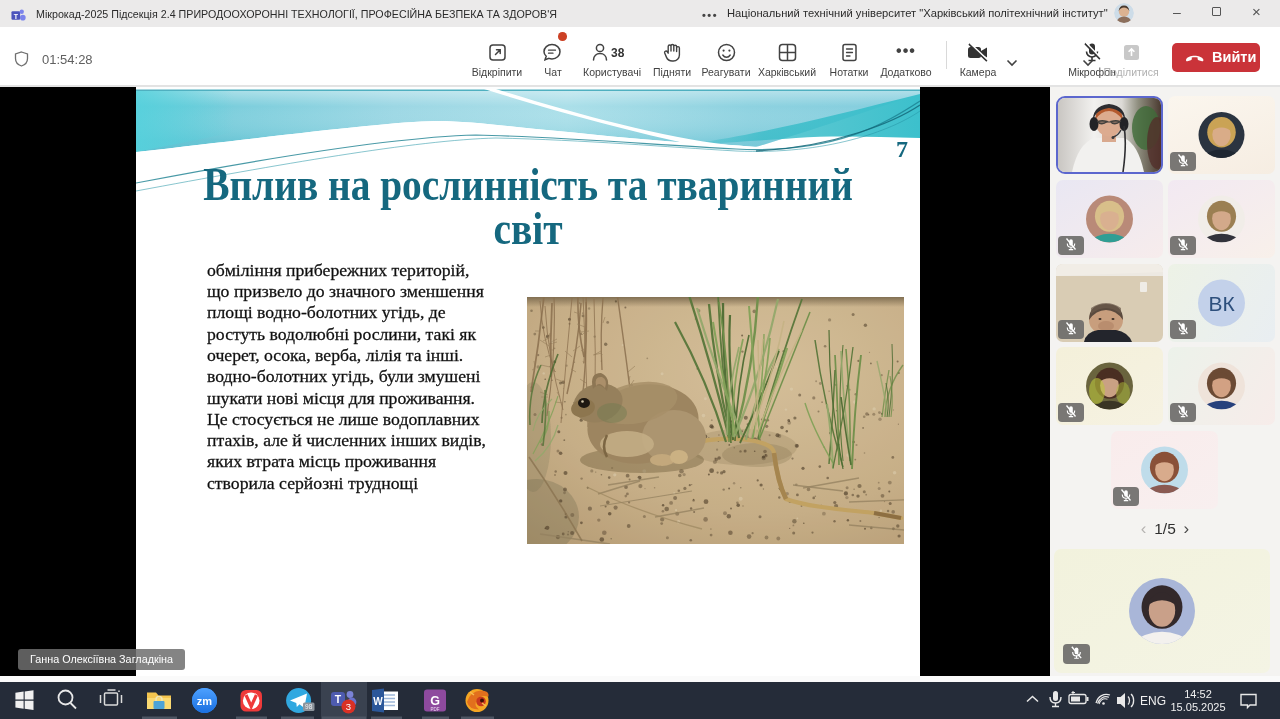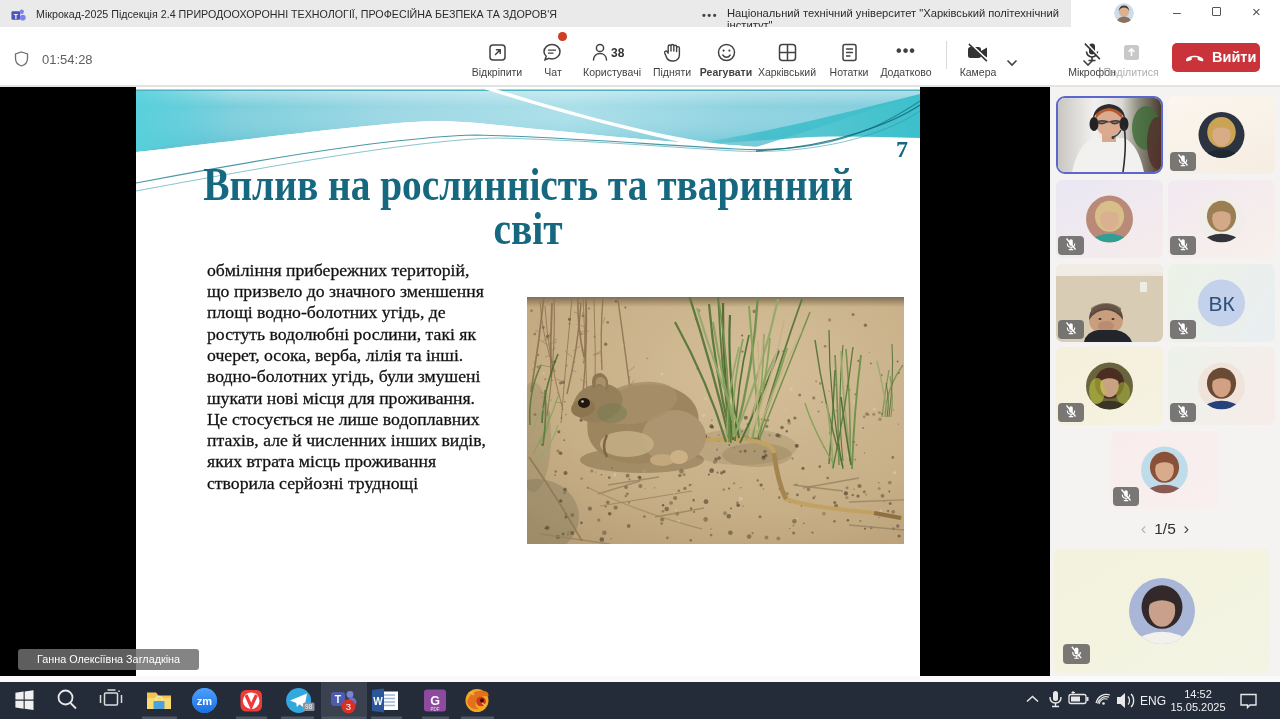--- a/index.html
+++ b/index.html
@@ -1,37 +1,37 @@
 <!DOCTYPE html>
 <html><head>
 <meta charset="utf-8">
 <style>
 * { margin:0; padding:0; box-sizing:border-box; }
 html,body { width:1280px; height:719px; overflow:hidden; }
 body { font-family:"Liberation Sans",sans-serif; position:relative; background:#fff; }
-#titlebar { position:absolute; left:0; top:0; width:1071px; height:27px; background:#ebeaea; }
+#titlebar { position:absolute; left:0; top:0; width:1280px; height:27px; background:#ebeaea; }
 #titlebar .ttl { position:absolute; left:36px; top:8px; font-size:10.7px; color:#2b2b2b; }
 #titlebar .mid { position:absolute; left:727px; top:7px; font-size:11.2px; color:#2b2b2b; }
 #toolbar { position:absolute; left:0; top:27px; width:1280px; height:48px; background:#ffffff; }
 .tbtn { position:absolute; top:15px; text-align:center; color:#424242; }
 .tbtn .lbl { font-size:10.5px; margin-top:3px; white-space:nowrap; }
 .tbtn > svg { display:block; margin:0 auto; }
 #stage { position:absolute; left:0; top:85px; width:1050px; height:591px; background:#000; }
 #slide { position:absolute; left:136px; top:0; width:784px; height:591px; background:#fff; }
 #strip { position:absolute; left:0; top:676px; width:1280px; height:6px; background:#fafafa; }
 #sidebar { position:absolute; left:1050px; top:85px; width:230px; height:591px; background:#f4f3f1; }
 #taskbar { position:absolute; left:0; top:682px; width:1280px; height:37px; background:#272e3b; }
 .tile { position:absolute; width:107px; height:78px; border-radius:7px; overflow:hidden; }
 .mic { position:absolute; left:2px; bottom:3px; width:26px; height:19px; border-radius:4px; background:rgba(110,108,106,0.92); }
 #title1 { position:absolute; left:0; top:78px; width:784px; text-align:center; font-family:"Liberation Serif",serif; font-weight:bold; font-size:46px; line-height:44px; color:#15687f; transform:scaleX(0.856); transform-origin:392px 0; }
 .bodyline { font-family:"Liberation Serif",serif; font-size:17.7px; color:#0e0e0e; line-height:21.3px; white-space:nowrap; -webkit-text-stroke:0.3px #222; }
 #bodytext { position:absolute; left:46px; top:174.8px; }
 .ind { padding-left:25px; }
 #pagenum { position:absolute; left:746px; top:51px; width:40px; text-align:center; font-family:"Liberation Serif",serif; font-weight:bold; font-size:24px; color:#15687f; }
-#namelabel { position:absolute; left:18px; top:564px; height:21px; background:rgba(110,110,110,0.85); border-radius:3px; color:#fff; font-size:10.8px; line-height:21px; padding:0 19px; }
+#namelabel { position:absolute; left:18px; top:564px; height:21px; background:rgba(110,110,110,0.85); border-radius:3px; color:#fff; font-size:10.8px; line-height:21px; padding:0 12px; }
 </style>
 </head>
 <body>
 <div id="titlebar">
   <div style="position:absolute;left:11px;top:8px;width:15px;height:13px;"><svg width="15" height="13" viewBox="0 0 13 12">
         <rect x="0" y="2" width="8" height="8" rx="1" fill="#4b53bc"></rect>
         <circle cx="9.5" cy="2.5" r="2" fill="#7b83eb"></circle>
         <circle cx="10.5" cy="8" r="2.6" fill="#7b83eb"></circle>
         <text x="4" y="8.8" font-size="6.5" fill="#fff" text-anchor="middle" font-weight="bold">T</text>
       </svg></div>
@@ -76,21 +76,21 @@
           <text x="21" y="14.5" font-family="Liberation Sans" font-size="12" font-weight="bold" fill="#333">38</text>
         </svg></div>
     <div class="lbl">Користувачі</div>
   </div>
   <div class="tbtn" style="left:647px;width:50px;">
     <svg width="20" height="21" viewBox="0 0 20 21">
         <path d="M6.2 10.5 V4.4 C6.2 3.6 6.8 3 7.6 3 C8.4 3 9 3.6 9 4.4 V9 M9 9 V3.9 C9 3.1 9.6 2.5 10.4 2.5 C11.2 2.5 11.8 3.1 11.8 3.9 V9 M11.8 9 V4.6 C11.8 3.8 12.4 3.2 13.2 3.2 C14 3.2 14.6 3.8 14.6 4.6 V9.5 M14.6 9.5 V6 C14.6 5.2 15.2 4.6 16 4.6 C16.8 4.6 17.4 5.2 17.4 6 V13 C17.4 16.3 14.7 19 11.4 19 H10.2 C7.6 19 5.4 17.4 4.4 15.1 L2.7 11 C2.4 10.2 2.8 9.4 3.6 9.1 C4.3 8.9 5 9.2 5.4 9.8 L6.2 11.2" fill="none" stroke="#424242" stroke-width="1.4" stroke-linejoin="round" stroke-linecap="round"></path>
       </svg>
     <div class="lbl">Підняти</div>
   </div>
-  <div class="tbtn" style="left:696px;width:60px;font-weight:bold;">
+  <div class="tbtn" style="left:696px;width:60px;">
     <svg width="21" height="21" viewBox="0 0 21 21">
         <circle cx="10.5" cy="10.5" r="8" fill="none" stroke="#424242" stroke-width="1.5"></circle>
         <circle cx="7.6" cy="8.6" r="1.1" fill="#424242"></circle>
         <circle cx="13.4" cy="8.6" r="1.1" fill="#424242"></circle>
         <path d="M6.8 13 C7.7 14.4 9 15.2 10.5 15.2 C12 15.2 13.3 14.4 14.2 13" fill="none" stroke="#424242" stroke-width="1.4" stroke-linecap="round"></path>
       </svg>
     <div class="lbl">Реагувати</div>
   </div>
   <div class="tbtn" style="left:748px;width:78px;">
     <svg width="21" height="21" viewBox="0 0 21 21">

